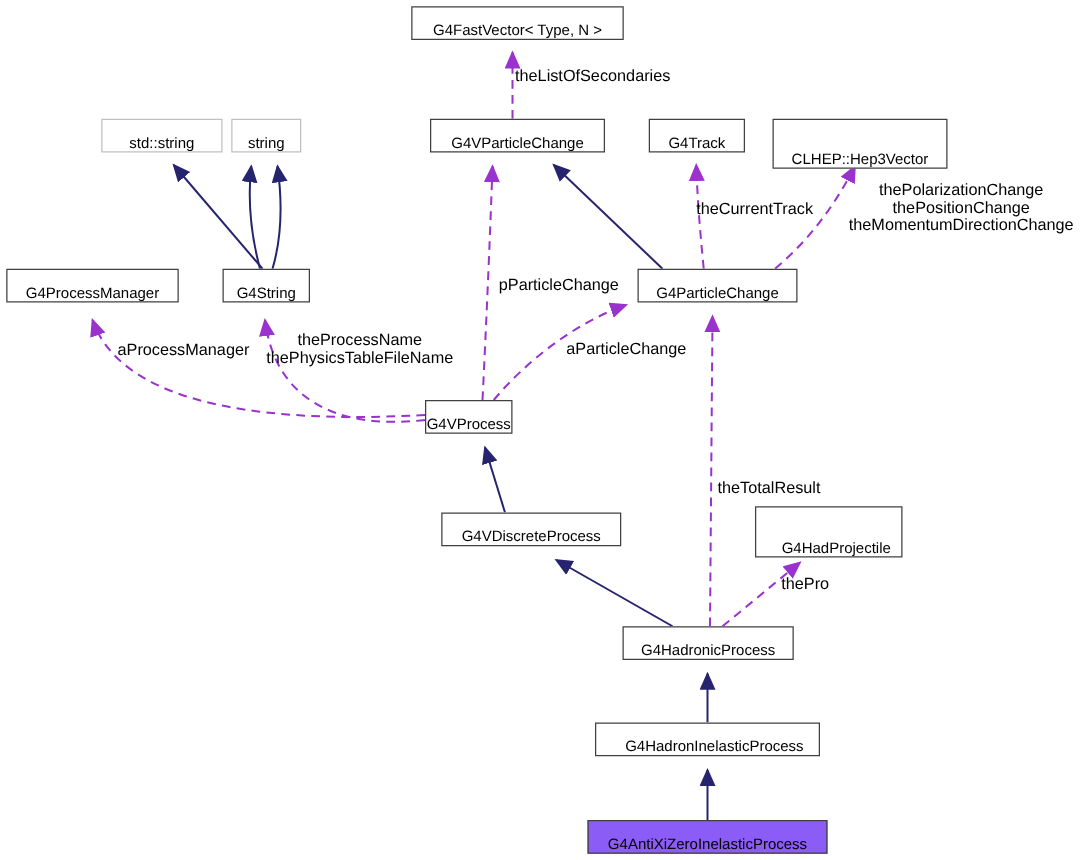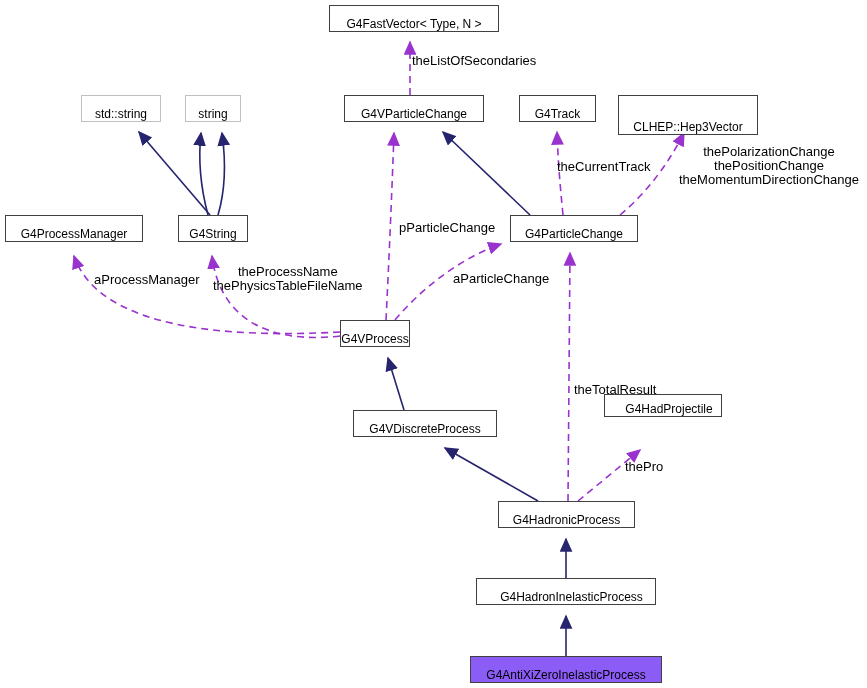--- a/index.html
+++ b/index.html
@@ -137,21 +137,21 @@
 
     <g>
       <path d="M566,656 L566,616" stroke="#26246e" stroke-width="1.6" fill="none" marker-end="url(#arrow-inherit)"></path>
     </g>
   </svg>
 
   <div id="nodes-layer">
       <div class="node" style="left: 329px; top: 5px; width: 170px; height: 27px;">
         <span>G4FastVector&lt; Type, N &gt;</span>
       </div>
-      <div class="node extern" style="left: 81px; top: 95px; width: 80px; height: 27px;">
+      <div class="node extern" style="left: 81px; top: 95px; width: 97px; height: 27px;">
         <span>std::string</span>
       </div>
       <div class="node extern" style="left: 185px; top: 95px; width: 56px; height: 27px;">
         <span>string</span>
       </div>
       <div class="node" style="left: 344px; top: 95px; width: 140px; height: 27px;">
         <span>G4VParticleChange</span>
       </div>
       <div class="node" style="left: 519px; top: 95px; width: 77px; height: 27px;">
         <span>G4Track</span>
@@ -167,21 +167,21 @@
       </div>
       <div class="node" style="left: 510px; top: 215px; width: 128px; height: 27px;">
         <span>G4ParticleChange</span>
       </div>
       <div class="node" style="left: 340px; top: 320px; width: 70px; height: 27px;">
         <span>G4VProcess</span>
       </div>
       <div class="node" style="left: 353px; top: 410px; width: 144px; height: 27px;">
         <span>G4VDiscreteProcess</span>
       </div>
-      <div class="node" style="left: 604px; top: 394px; width: 118px; height: 23px; padding-left: 12px;">
+      <div class="node" style="left: 604px; top: 405px; width: 118px; height: 41px; padding-left: 12px;">
         <span>G4HadProjectile</span>
       </div>
       <div class="node" style="left: 498px; top: 501px; width: 137px; height: 27px;">
         <span>G4HadronicProcess</span>
       </div>
       <div class="node" style="left: 476px; top: 578px; width: 180px; height: 27px; padding-left: 11px;">
         <span>G4HadronInelasticProcess</span>
       </div>
       <div class="node current" style="left: 470px; top: 656px; width: 192px; height: 27px;">
         <span>G4AntiXiZeroInelasticProcess</span>

